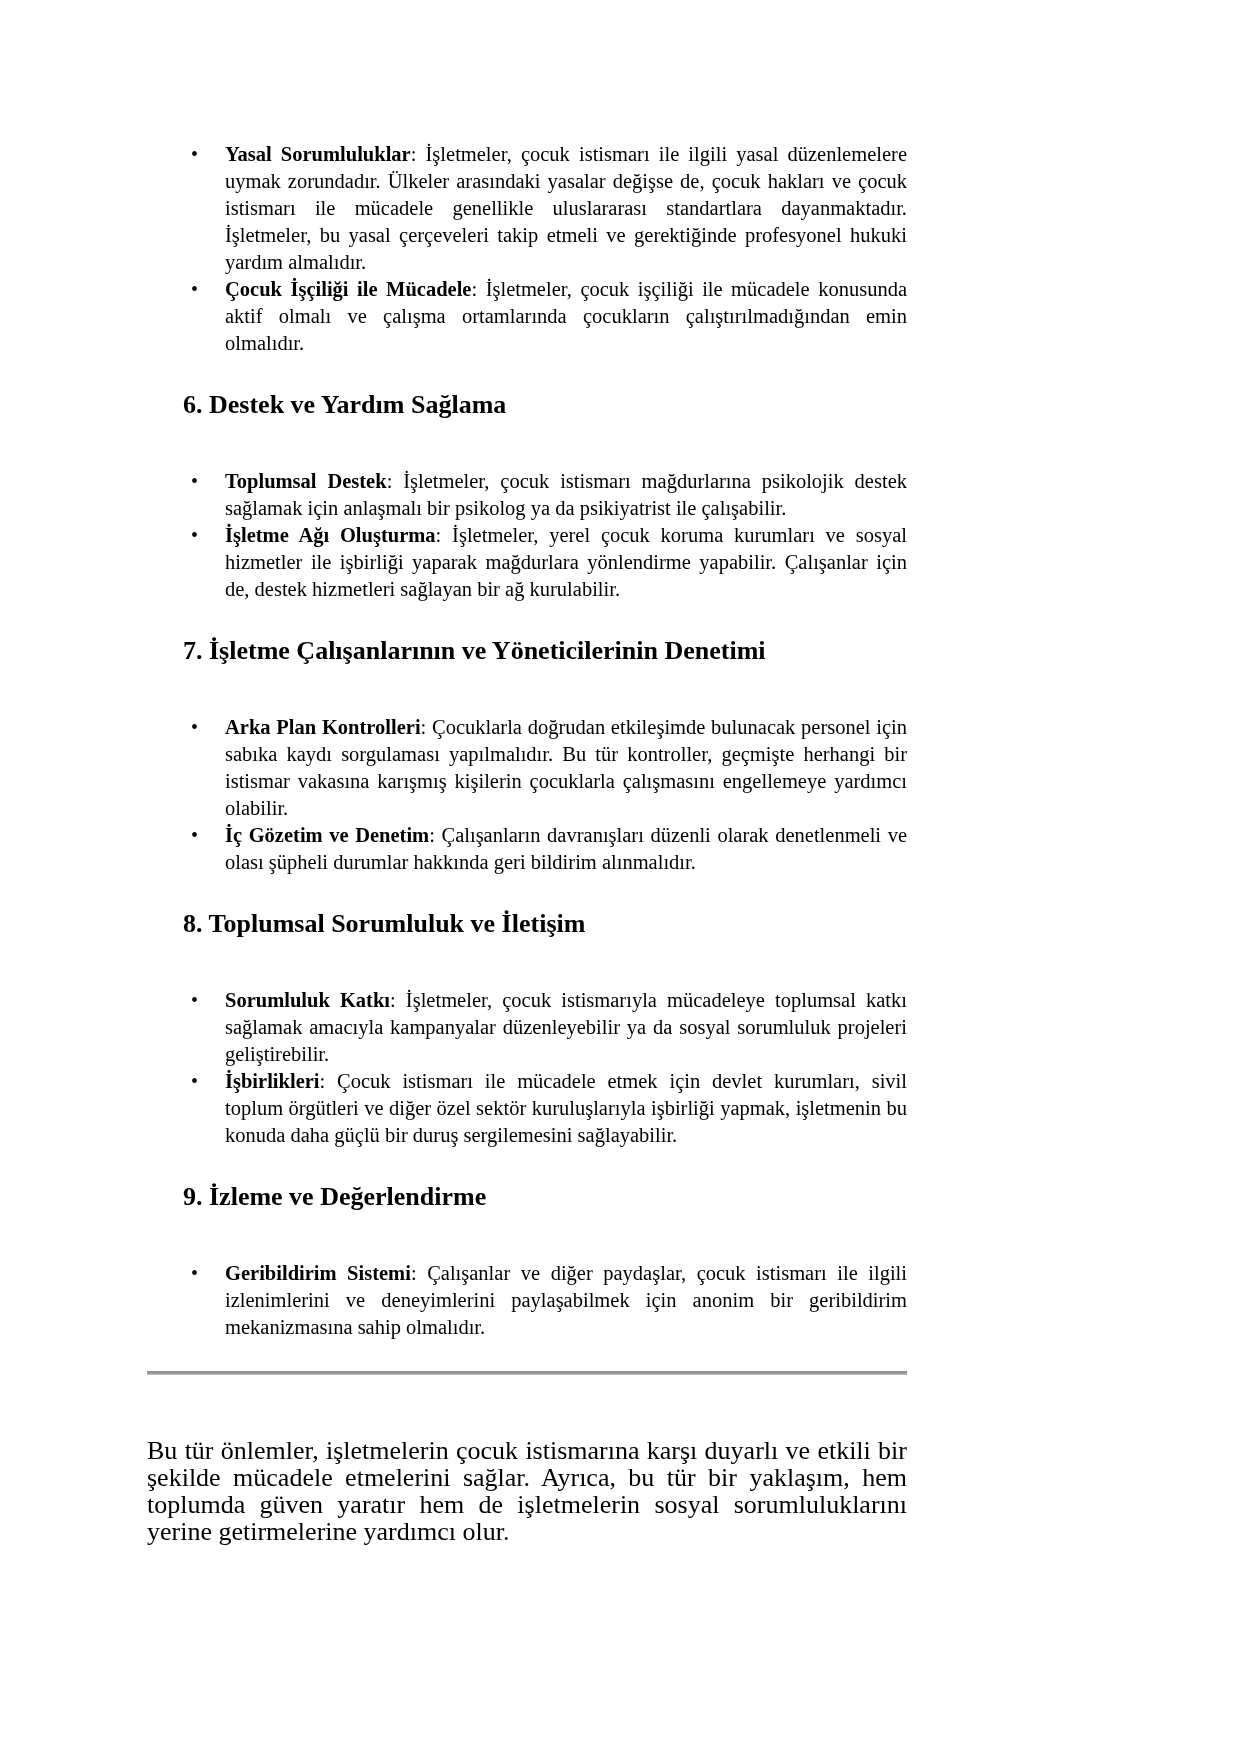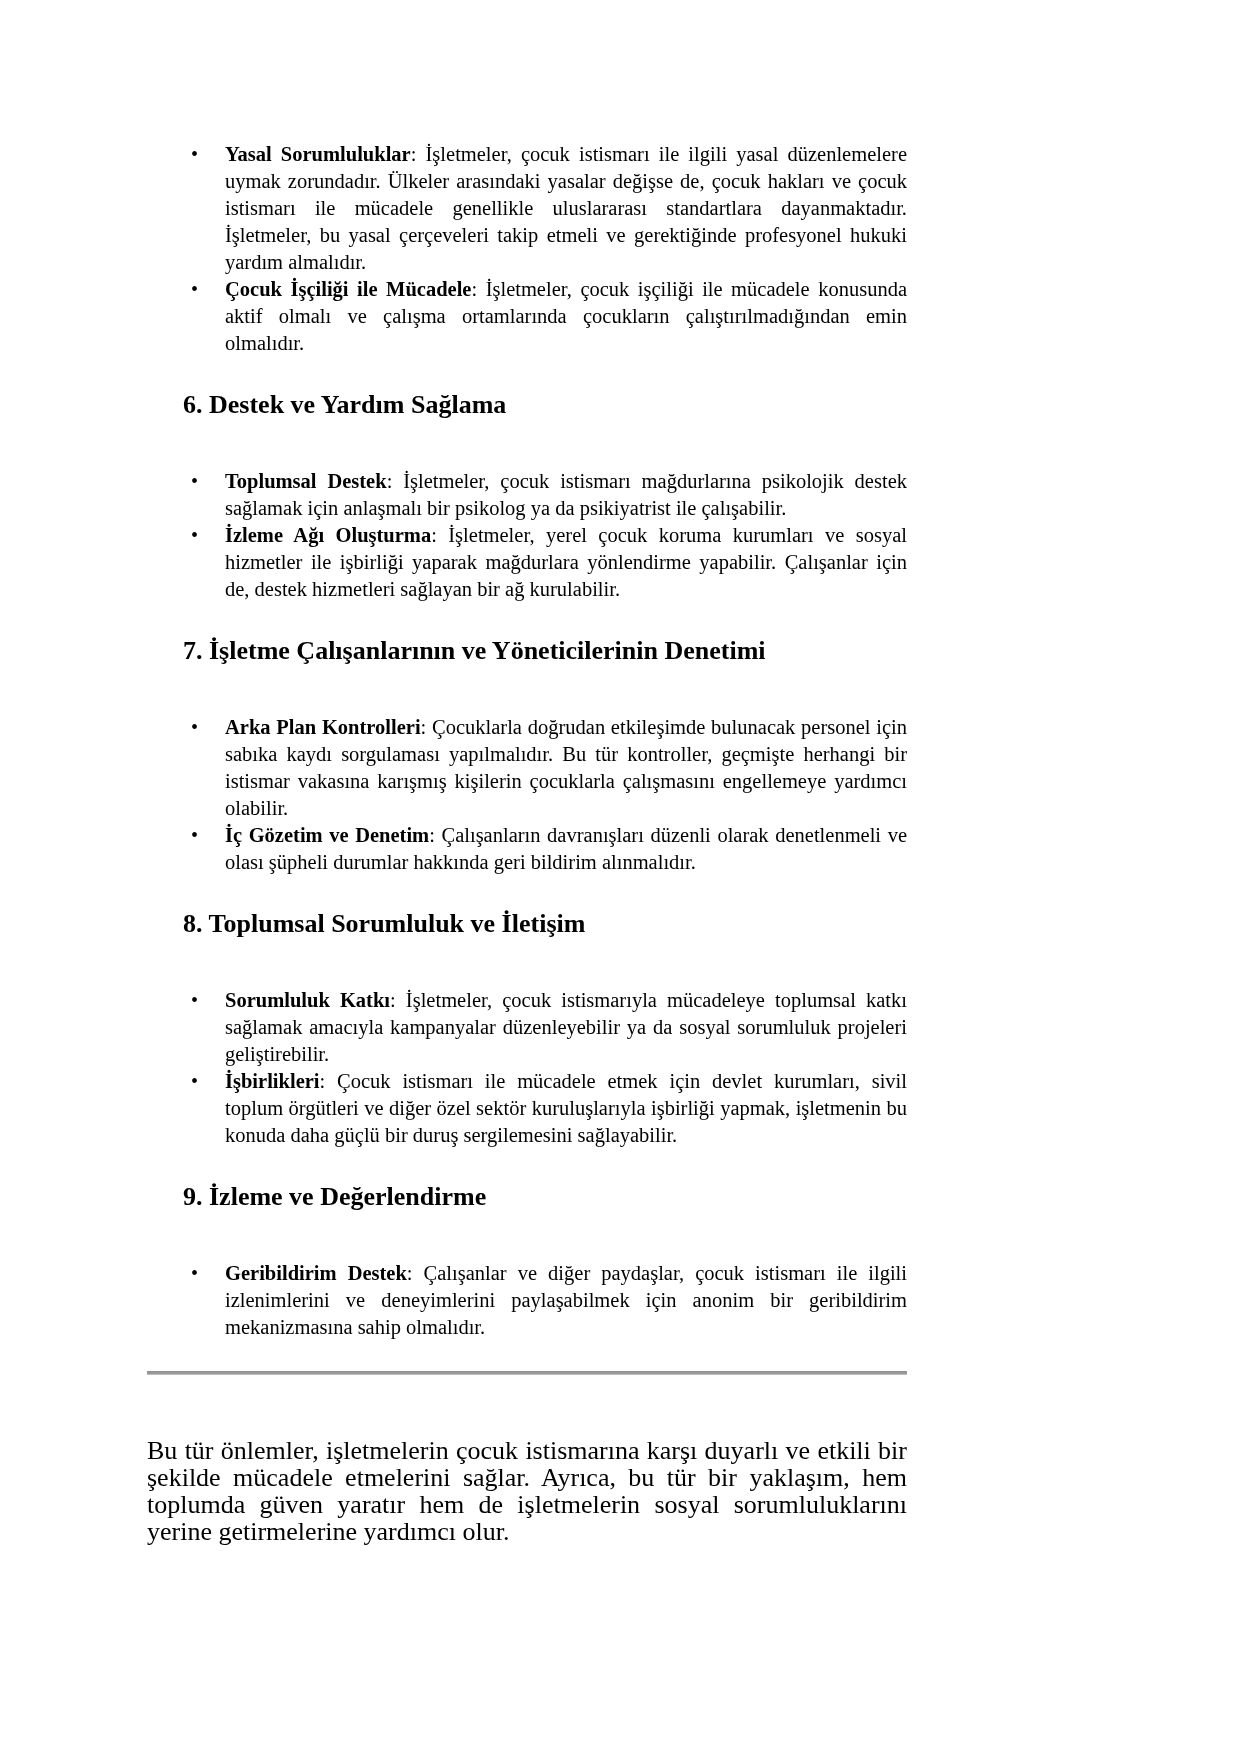--- a/index.html
+++ b/index.html
@@ -66,37 +66,37 @@
 <div class="page">
 
   <ul class="bullet-list">
     <li class="bullet-item"><span class="term">Yasal Sorumluluklar</span><span>: </span><span>İşletmeler, çocuk istismarı ile ilgili yasal düzenlemelere uymak zorundadır. Ülkeler arasındaki yasalar değişse de, çocuk hakları ve çocuk istismarı ile mücadele genellikle uluslararası standartlara dayanmaktadır. İşletmeler, bu yasal çerçeveleri takip etmeli ve gerektiğinde profesyonel hukuki yardım almalıdır.</span></li>
     <li class="bullet-item"><span class="term">Çocuk İşçiliği ile Mücadele</span><span>: </span><span>İşletmeler, çocuk işçiliği ile mücadele konusunda aktif olmalı ve çalışma ortamlarında çocukların çalıştırılmadığından emin olmalıdır.</span></li>
   </ul>
 
   <h2 class="section-heading">6. Destek ve Yardım Sağlama</h2>
   <ul class="bullet-list">
     <li class="bullet-item"><span class="term">Toplumsal Destek</span><span>: </span><span>İşletmeler, çocuk istismarı mağdurlarına psikolojik destek sağlamak için anlaşmalı bir psikolog ya da psikiyatrist ile çalışabilir.</span></li>
-    <li class="bullet-item"><span class="term">İzleme Ağı Oluşturma</span><span>: </span><span>İşletmeler, yerel çocuk koruma kurumları ve sosyal hizmetler ile işbirliği yaparak mağdurlara yönlendirme yapabilir. Çalışanlar için de, destek hizmetleri sağlayan bir ağ kurulabilir.</span></li>
+    <li class="bullet-item"><span class="term">İşletme Ağı Oluşturma</span><span>: </span><span>İşletmeler, yerel çocuk koruma kurumları ve sosyal hizmetler ile işbirliği yaparak mağdurlara yönlendirme yapabilir. Çalışanlar için de, destek hizmetleri sağlayan bir ağ kurulabilir.</span></li>
   </ul>
 
   <h2 class="section-heading">7. İşletme Çalışanlarının ve Yöneticilerinin Denetimi</h2>
   <ul class="bullet-list">
     <li class="bullet-item"><span class="term">Arka Plan Kontrolleri</span><span>: </span><span>Çocuklarla doğrudan etkileşimde bulunacak personel için sabıka kaydı sorgulaması yapılmalıdır. Bu tür kontroller, geçmişte herhangi bir istismar vakasına karışmış kişilerin çocuklarla çalışmasını engellemeye yardımcı olabilir.</span></li>
     <li class="bullet-item"><span class="term">İç Gözetim ve Denetim</span><span>: </span><span>Çalışanların davranışları düzenli olarak denetlenmeli ve olası şüpheli durumlar hakkında geri bildirim alınmalıdır.</span></li>
   </ul>
 
   <h2 class="section-heading">8. Toplumsal Sorumluluk ve İletişim</h2>
   <ul class="bullet-list">
     <li class="bullet-item"><span class="term">Sorumluluk Katkı</span><span>: </span><span>İşletmeler, çocuk istismarıyla mücadeleye toplumsal katkı sağlamak amacıyla kampanyalar düzenleyebilir ya da sosyal sorumluluk projeleri geliştirebilir.</span></li>
     <li class="bullet-item"><span class="term">İşbirlikleri</span><span>: </span><span>Çocuk istismarı ile mücadele etmek için devlet kurumları, sivil toplum örgütleri ve diğer özel sektör kuruluşlarıyla işbirliği yapmak, işletmenin bu konuda daha güçlü bir duruş sergilemesini sağlayabilir.</span></li>
   </ul>
 
   <h2 class="section-heading">9. İzleme ve Değerlendirme</h2>
   <ul class="bullet-list">
-    <li class="bullet-item"><span class="term">Geribildirim Destek</span><span>: </span><span>Çalışanlar ve diğer paydaşlar, çocuk istismarı ile ilgili izlenimlerini ve deneyimlerini paylaşabilmek için anonim bir geribildirim mekanizmasına sahip olmalıdır.</span></li>
+    <li class="bullet-item"><span class="term">Geribildirim Sistemi</span><span>: </span><span>Çalışanlar ve diğer paydaşlar, çocuk istismarı ile ilgili izlenimlerini ve deneyimlerini paylaşabilmek için anonim bir geribildirim mekanizmasına sahip olmalıdır.</span></li>
   </ul>
 
   <div class="divider"></div>
 
   <p class="closing">Bu tür önlemler, işletmelerin çocuk istismarına karşı duyarlı ve etkili bir şekilde mücadele etmelerini sağlar. Ayrıca, bu tür bir yaklaşım, hem toplumda güven yaratır hem de işletmelerin sosyal sorumluluklarını yerine getirmelerine yardımcı olur.</p>
 
 </div>
 
 </body></html>

